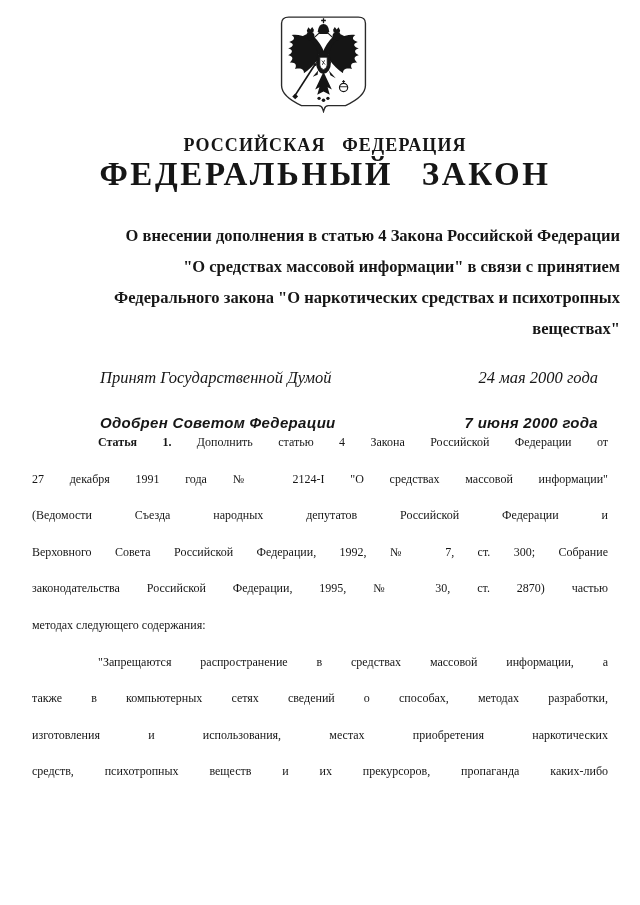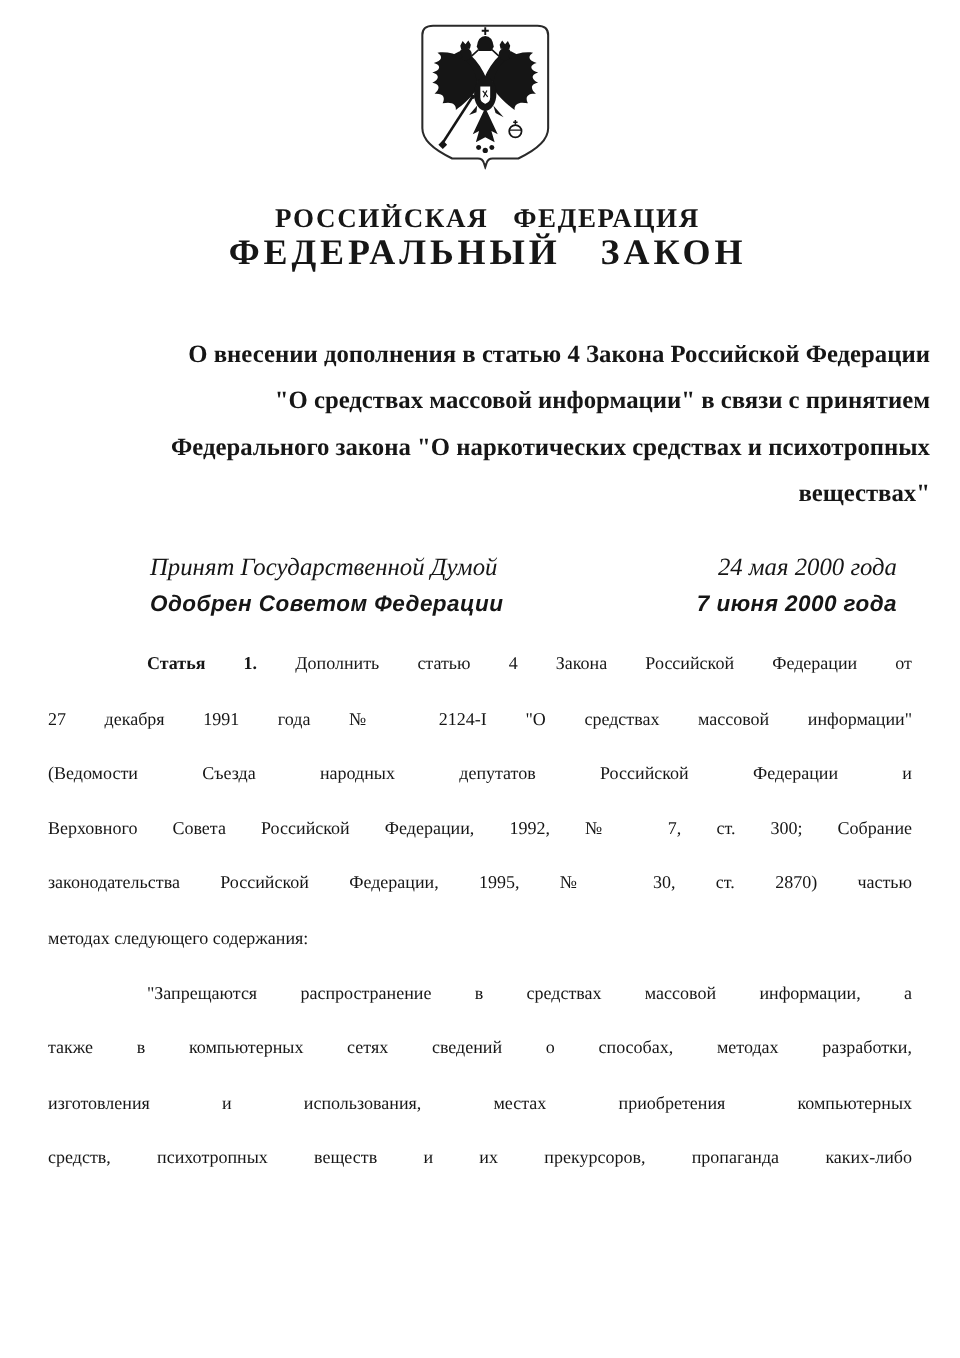--- a/index.html
+++ b/index.html
@@ -9,36 +9,37 @@
   }
   .emblem{position:absolute;left:280px;top:16px;width:87px;height:97px;}
   .emblem svg{display:block;width:100%;height:100%;}
   .country{
     position:absolute;top:135px;left:10px;width:630px;text-align:center;
     font-size:18px;font-weight:600;letter-spacing:1.1px;word-spacing:11px;
     white-space:nowrap;
   }
   .doctype{
     position:absolute;top:156px;left:10px;width:630px;text-align:center;
-    font-size:24px;font-weight:700;letter-spacing:2.6px;word-spacing:18px;
+    font-size:33px;font-weight:700;letter-spacing:2.6px;word-spacing:18px;
     white-space:nowrap;
   }
   .title{
     position:absolute;top:220px;left:20px;width:600px;text-align:right;
     font-size:16.5px;font-weight:700;line-height:31px;
   }
   .title-line{white-space:nowrap;}
   .adoption{
     position:absolute;top:366px;left:100px;width:498px;
     font-size:16.5px;line-height:24.5px;
   }
   .arow{display:flex;justify-content:space-between;font-style:italic;}
   .arow-sf{
     font-family:"Liberation Sans",sans-serif;font-size:15px;font-weight:600;
     letter-spacing:.3px;
+    margin-top:20px;
   }
   .lawbody{
     position:absolute;top:424px;left:32px;width:576px;
     font-size:12px;line-height:36.6px;
   }
   .bl{
     text-align:justify;text-align-last:justify;-moz-text-align-last:justify;
     height:36.6px;overflow:hidden;
   }
   .bl.last{text-align-last:left;-moz-text-align-last:left;}
@@ -109,17 +110,17 @@
     <div class="bl first">
       <span class="bold">Статья 1.</span><span> Дополнить статью 4 Закона Российской Федерации от</span>
     </div>
     <div class="bl">27 декабря 1991 года № 2124-I "О средствах массовой информации"</div>
     <div class="bl">(Ведомости Съезда народных депутатов Российской Федерации и</div>
     <div class="bl">Верховного Совета Российской Федерации, 1992, № 7, ст. 300; Собрание</div>
     <div class="bl">законодательства Российской Федерации, 1995, № 30, ст. 2870) частью</div>
     <div class="bl last">методах следующего содержания:</div>
     <div class="bl first">"Запрещаются распространение в средствах массовой информации, а</div>
     <div class="bl">также в компьютерных сетях сведений о способах, методах разработки,</div>
-    <div class="bl">изготовления и использования, местах приобретения компьютерных</div>
+    <div class="bl">изготовления и использования, местах приобретения наркотических</div>
     <div class="bl">средств, психотропных веществ и их прекурсоров, пропаганда каких-либо</div>
   </div>
 
 </div>
 
 </body></html>

